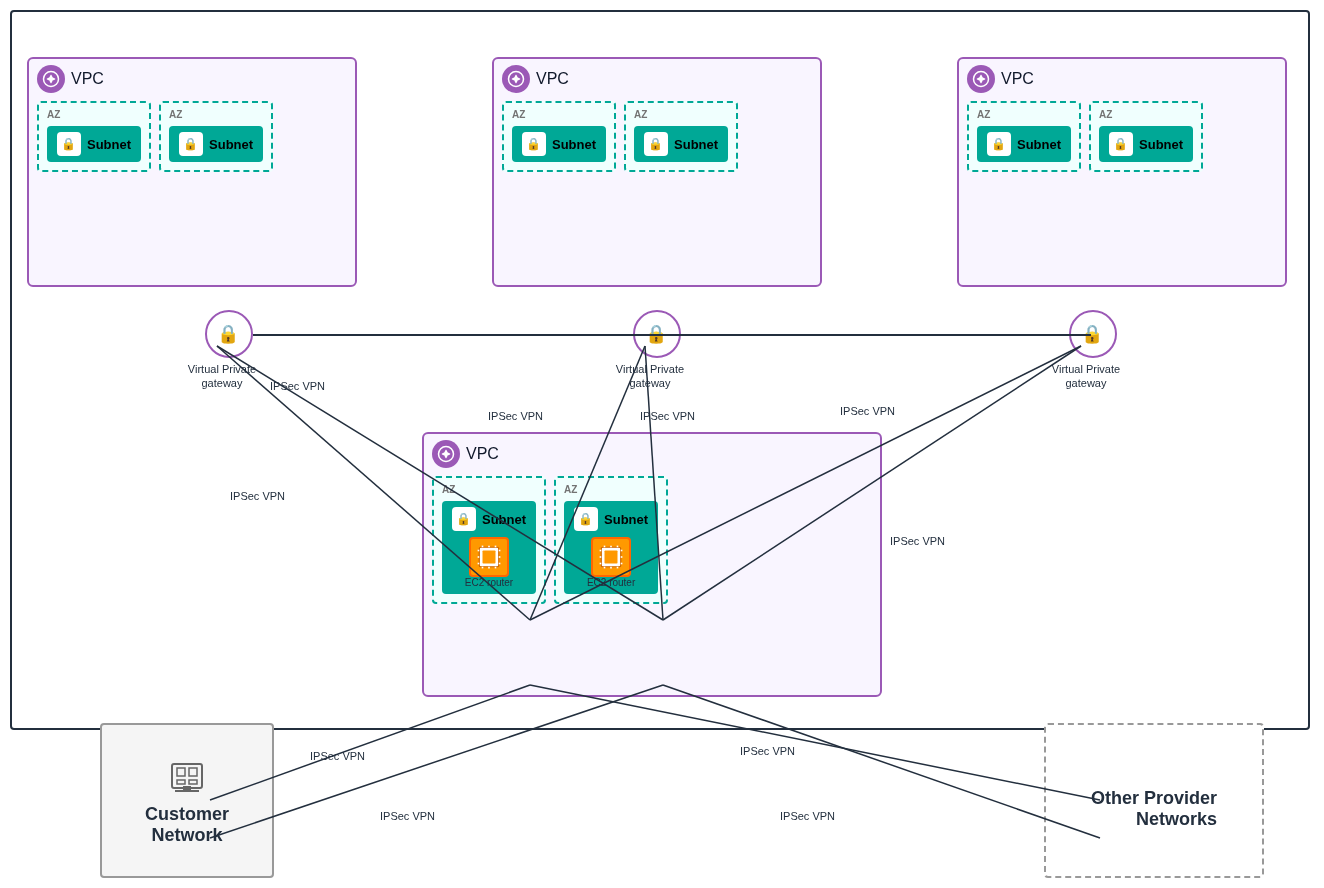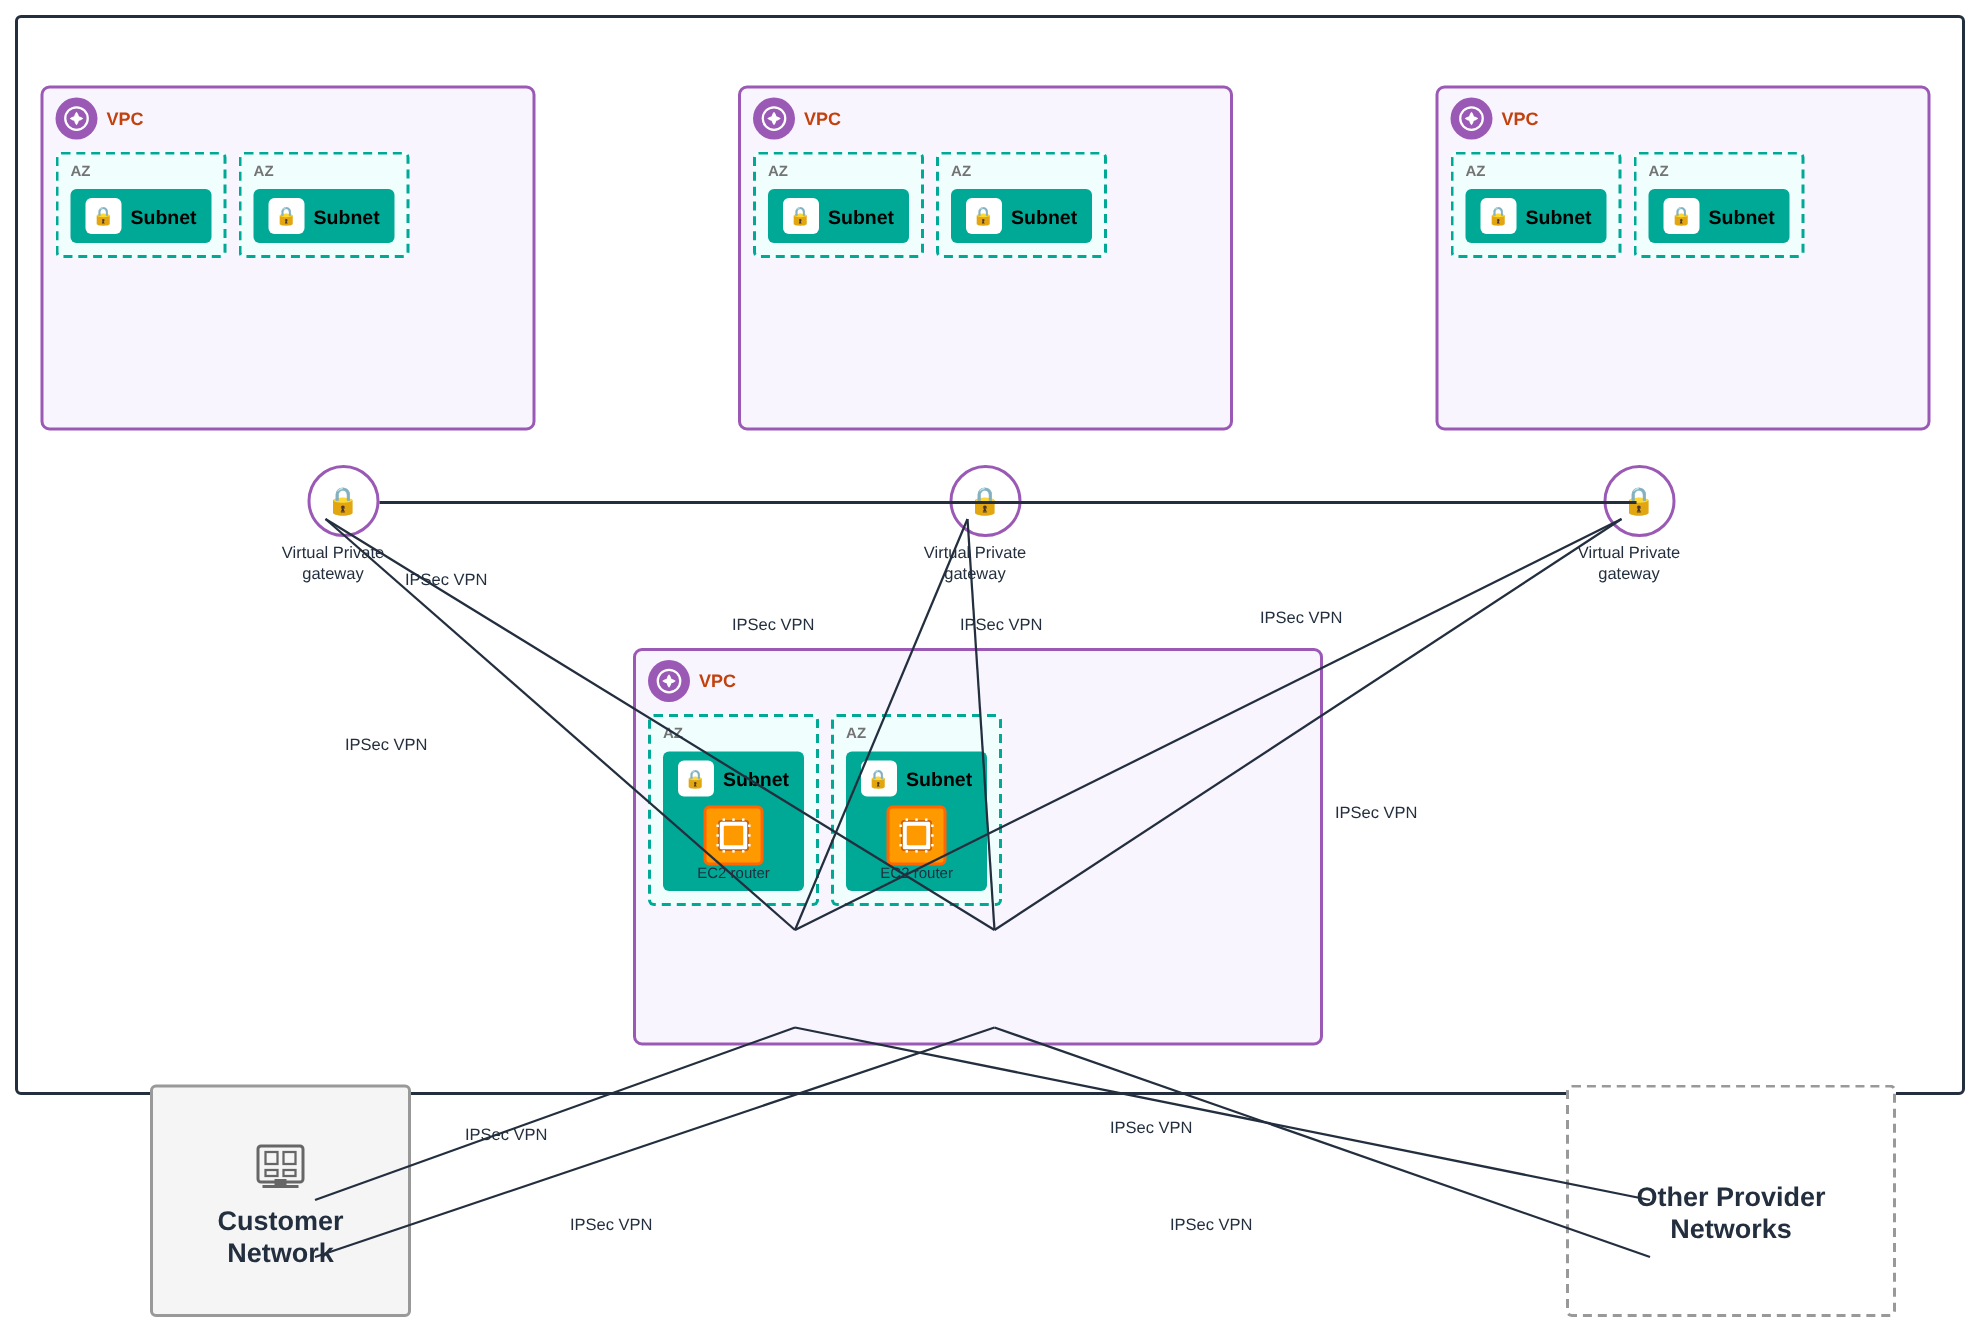--- a/index.html
+++ b/index.html
@@ -62,23 +62,23 @@
       background: #9b59b6;
       border-radius: 50%;
       display: flex;
       align-items: center;
       justify-content: center;
       color: white;
       font-size: 14px;
     }
 
     .vpc-text {
-      font-size: 12px;
-      font-weight: bold;
-      color: #c2410c;
+      font-size: 16px;
+      font-weight: normal;
+      color: #0f172a;
     }
 
     .az-container {
       display: flex;
       gap: 8px;
       padding: 6px 8px 8px 8px;
     }
 
     .az-box {
       border: 2px dashed #00a896;
@@ -194,21 +194,21 @@
       display: flex;
       flex-direction: column;
       align-items: center;
       justify-content: center;
     }
 
     .other-networks-label {
       font-size: 18px;
       font-weight: bold;
       color: #232f3e;
-      text-align: center;
+      text-align: right;
       margin-top: 16px;
     }
 
     
     .svg-overlay {
       position: absolute;
       top: 0;
       left: 0;
       width: 1324px;
       height: 888px;

